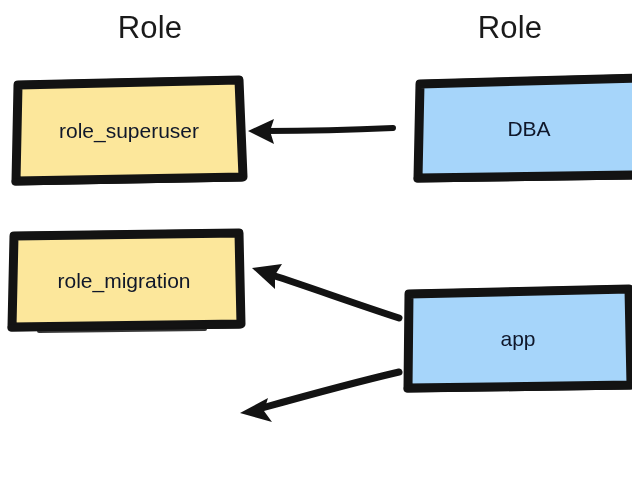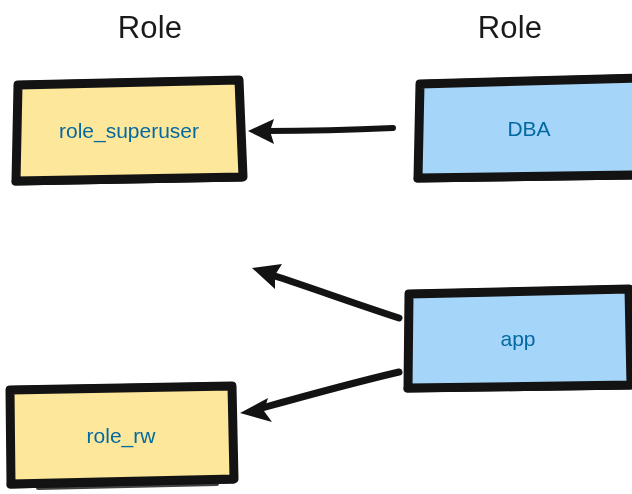--- a/index.html
+++ b/index.html
@@ -43,21 +43,21 @@
   .node-label {
     position: absolute;
     left: 0;
     top: 0;
     width: 100%;
     height: 100%;
     display: flex;
     align-items: center;
     justify-content: center;
     font-size: 21px;
-    color: #0369a1;
+    color: #0f172a;
     font-family: "Liberation Sans", sans-serif;
     white-space: nowrap;
     pointer-events: none;
   }
 
   #node-role-superuser { left: 10px;  top: 74px;  width: 238px; height: 114px; }
   #node-role-migration { left: 5px;   top: 226px; width: 244px; height: 110px; }
   #node-role-rw        { left: 2px;   top: 380px; width: 238px; height: 112px; }
   #node-dba            { left: 411px; top: 72px;  width: 236px; height: 113px; }
   #node-app            { left: 400px; top: 282px; width: 236px; height: 113px; }
@@ -103,30 +103,30 @@
 
   <div class="node" id="node-role-superuser">
     <svg width="238" height="114" viewBox="0 0 238 114">
       <path d="M 8,11 L 229,6 L 233,103 L 6,107 Z" fill="#FCE79B" stroke="#131313" stroke-width="9" stroke-linejoin="round"></path>
       <path d="M 7,10 L 230,5" stroke="#131313" stroke-width="6" fill="none" stroke-linecap="round"></path>
       <path d="M 5,108 L 231,104" stroke="#131313" stroke-width="7" fill="none" stroke-linecap="round"></path>
     </svg>
     <div class="node-label">role_superuser</div>
   </div>
 
+  <div class="node" id="node-role-migration">
+    <svg width="244" height="110" viewBox="0 0 244 110">
+      <path d="M 9,10 L 234,7 L 236,98 L 7,101 Z" fill="#FCE79B" stroke="#131313" stroke-width="9" stroke-linejoin="round"></path>
+      <path d="M 8,9 L 235,6" stroke="#131313" stroke-width="6" fill="none" stroke-linecap="round"></path>
+      <path d="M 6,102 L 234,99" stroke="#131313" stroke-width="7" fill="none" stroke-linecap="round"></path>
+      <path d="M 34,105 L 200,103" stroke="#131313" stroke-width="4" fill="none" stroke-linecap="round" opacity="0.85"></path>
+    </svg>
+    <div class="node-label">role_migration</div>
+  </div>
 
-  <div class="node" id="node-role-rw">
-    <svg width="238" height="112" viewBox="0 0 238 112">
-      <path d="M 8,10 L 230,6 L 232,99 L 9,104 Z" fill="#FCE79B" stroke="#131313" stroke-width="9" stroke-linejoin="round"></path>
-      <path d="M 7,9 L 231,5" stroke="#131313" stroke-width="6" fill="none" stroke-linecap="round"></path>
-      <path d="M 8,105 L 231,100" stroke="#131313" stroke-width="7" fill="none" stroke-linecap="round"></path>
-      <path d="M 36,108 L 215,104" stroke="#131313" stroke-width="4" fill="none" stroke-linecap="round" opacity="0.8"></path>
-    </svg>
-    <div class="node-label">role_rw</div>
-  </div>
 
   <div class="node" id="node-dba">
     <svg width="236" height="113" viewBox="0 0 236 113">
       <path d="M 9,12 L 228,6 L 230,103 L 7,106 Z" fill="#A6D5FA" stroke="#131313" stroke-width="9" stroke-linejoin="round"></path>
       <path d="M 8,11 L 229,5" stroke="#131313" stroke-width="6" fill="none" stroke-linecap="round"></path>
       <path d="M 6,107 L 229,104" stroke="#131313" stroke-width="7" fill="none" stroke-linecap="round"></path>
     </svg>
     <div class="node-label">DBA</div>
   </div>
 

